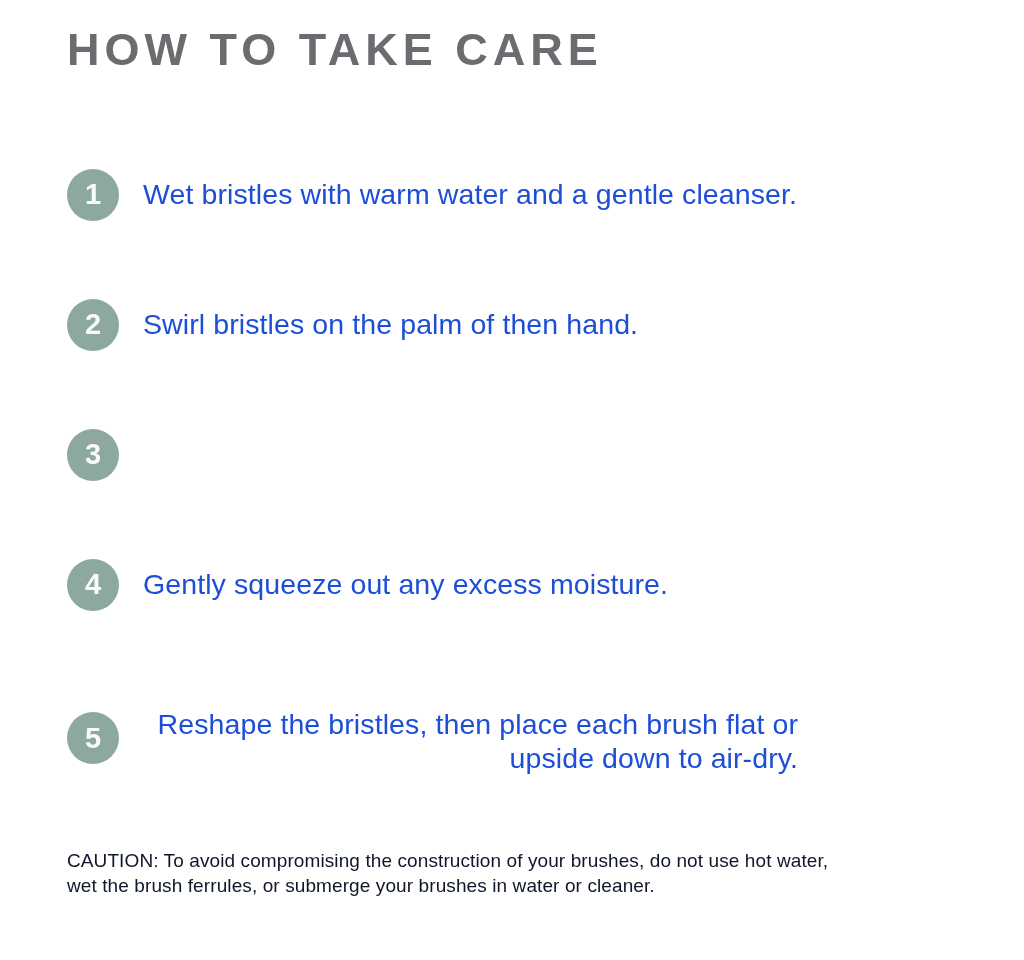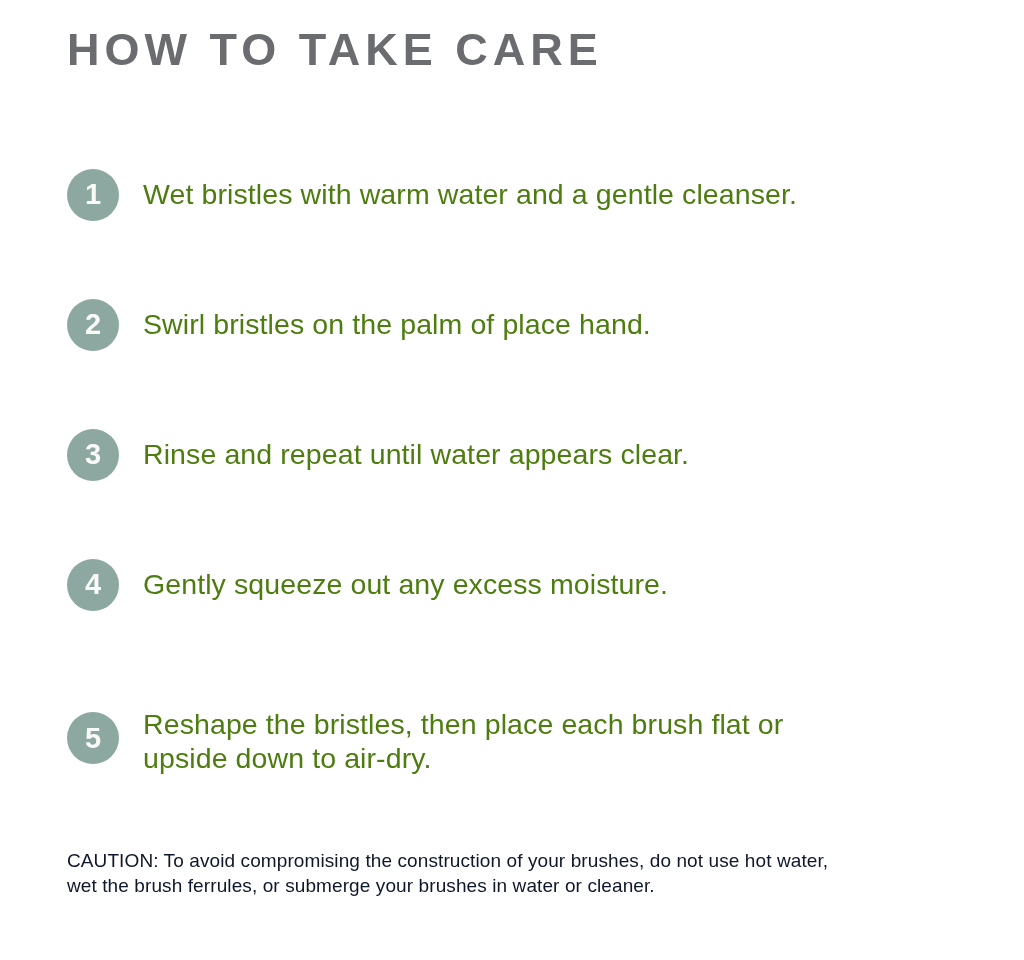--- a/index.html
+++ b/index.html
@@ -47,24 +47,25 @@
     background: #8ca8a1;
     color: #fafbf8;
     font-size: 29px;
     font-weight: bold;
     display: flex;
     align-items: center;
     justify-content: center;
     margin-right: 24px;
   }
   .step-text {
-    color: #4d7c0f;
+    color: #1d4ed8;
     font-size: 28.5px;
     line-height: 1.18;
     letter-spacing: 0.1px;
+    text-align: right;
   }
   .step.last .step-text { max-width: 655px; margin-top: 7px; }
   .caution {
     margin-top: 74px;
     max-width: 810px;
     color: #0f172a;
     font-size: 19px;
     line-height: 1.3;
     letter-spacing: 0.1px;
   }
@@ -80,26 +81,25 @@
 
   <div class="steps">
 
     <div class="step">
       <div class="badge">1</div>
       <div class="step-text">Wet bristles with warm water and a gentle cleanser.</div>
     </div>
 
     <div class="step">
       <div class="badge">2</div>
-      <div class="step-text">Swirl bristles on the palm of place hand.</div>
+      <div class="step-text">Swirl bristles on the palm of then hand.</div>
     </div>
 
     <div class="step">
       <div class="badge">3</div>
-      <div class="step-text">Rinse and repeat until water appears clear.</div>
     </div>
 
     <div class="step">
       <div class="badge">4</div>
       <div class="step-text">Gently squeeze out any excess moisture.</div>
     </div>
 
     <div class="step last">
       <div class="badge">5</div>
       <div class="step-text">Reshape the bristles, then place each brush flat or upside down to air-dry.</div>

